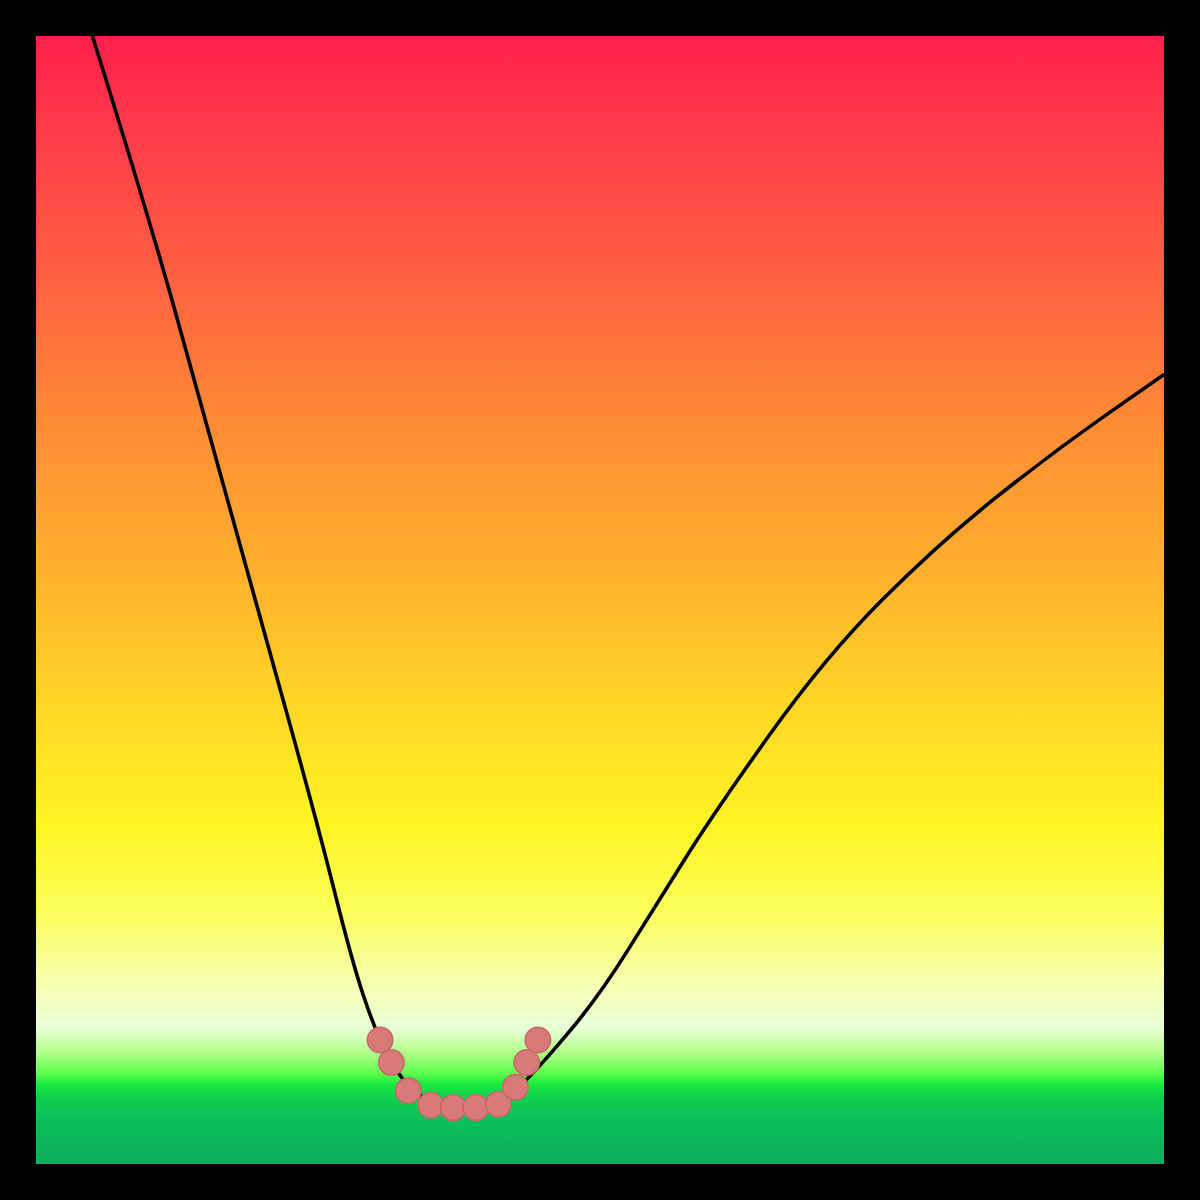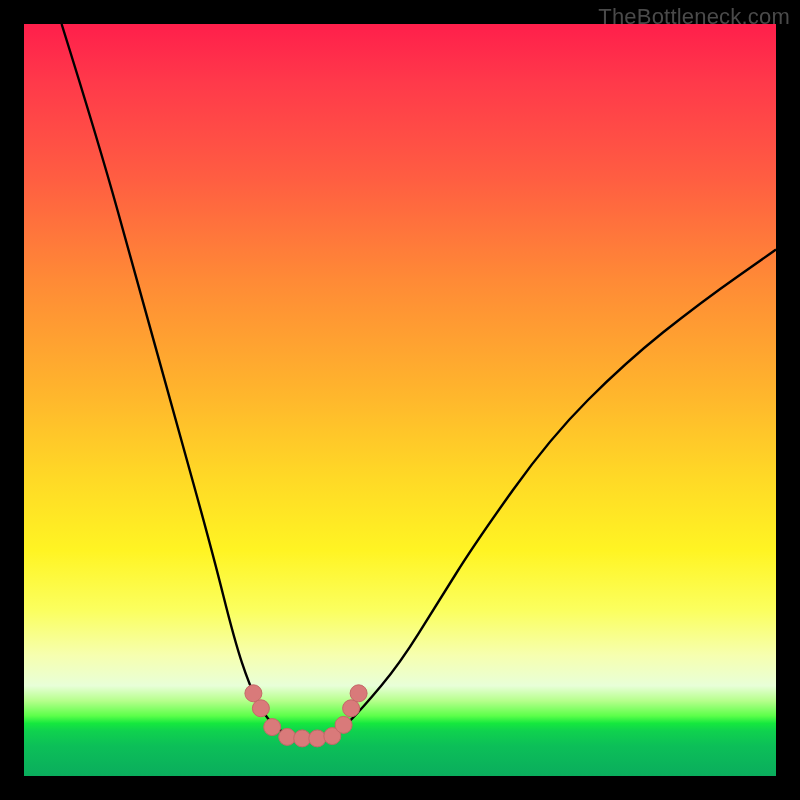--- a/index.html
+++ b/index.html
@@ -84,14 +84,13 @@
         <circle cx="263.2" cy="712.9" r="8.5" fill="#d97a7a" stroke="#c46868" stroke-width="1"></circle>
         <circle cx="278.2" cy="714.4" r="8.5" fill="#d97a7a" stroke="#c46868" stroke-width="1"></circle>
         <circle cx="293.3" cy="714.4" r="8.5" fill="#d97a7a" stroke="#c46868" stroke-width="1"></circle>
         <circle cx="308.3" cy="712.1" r="8.5" fill="#d97a7a" stroke="#c46868" stroke-width="1"></circle>
         <circle cx="319.6" cy="700.9" r="8.5" fill="#d97a7a" stroke="#c46868" stroke-width="1"></circle>
         <circle cx="327.1" cy="684.3" r="8.5" fill="#d97a7a" stroke="#c46868" stroke-width="1"></circle>
         <circle cx="334.6" cy="669.3" r="8.5" fill="#d97a7a" stroke="#c46868" stroke-width="1"></circle>
       </g>
   </svg>
 
-  <div class="watermark">TheBottleneck.com</div>
 </div>
 
 </body></html>

